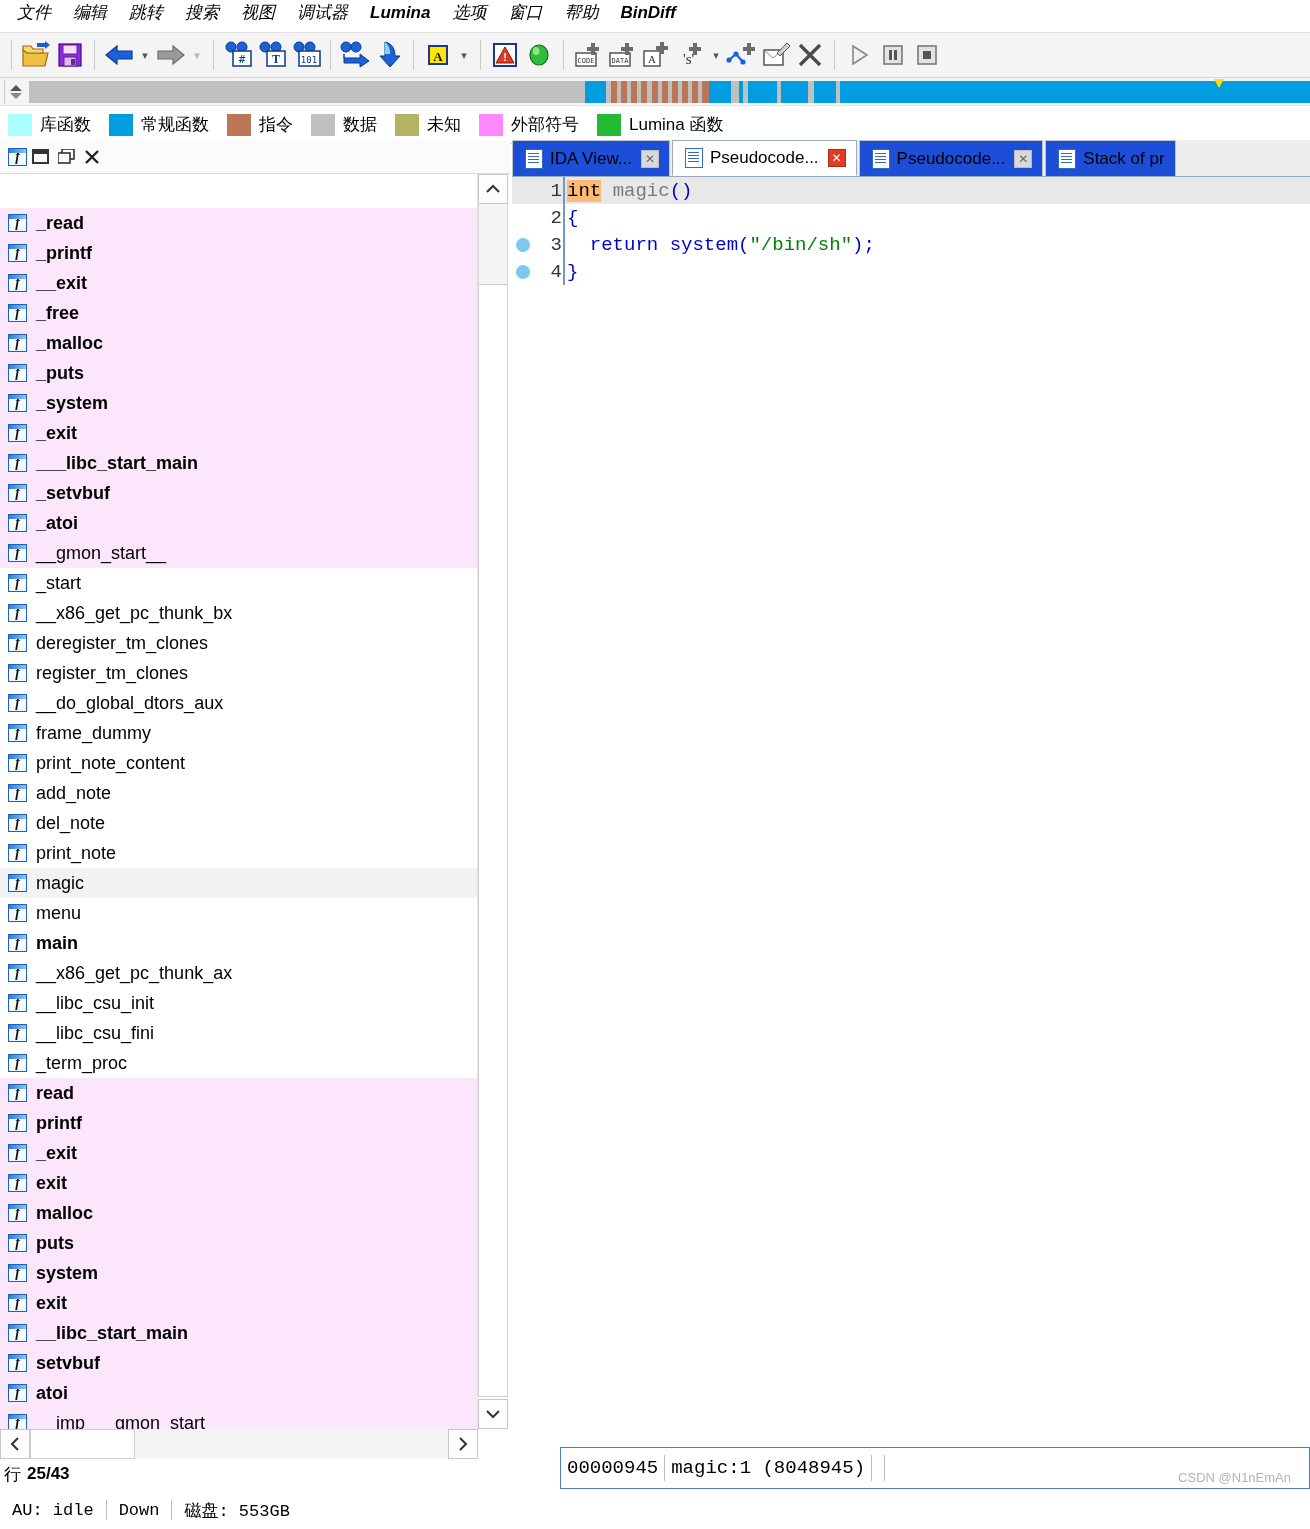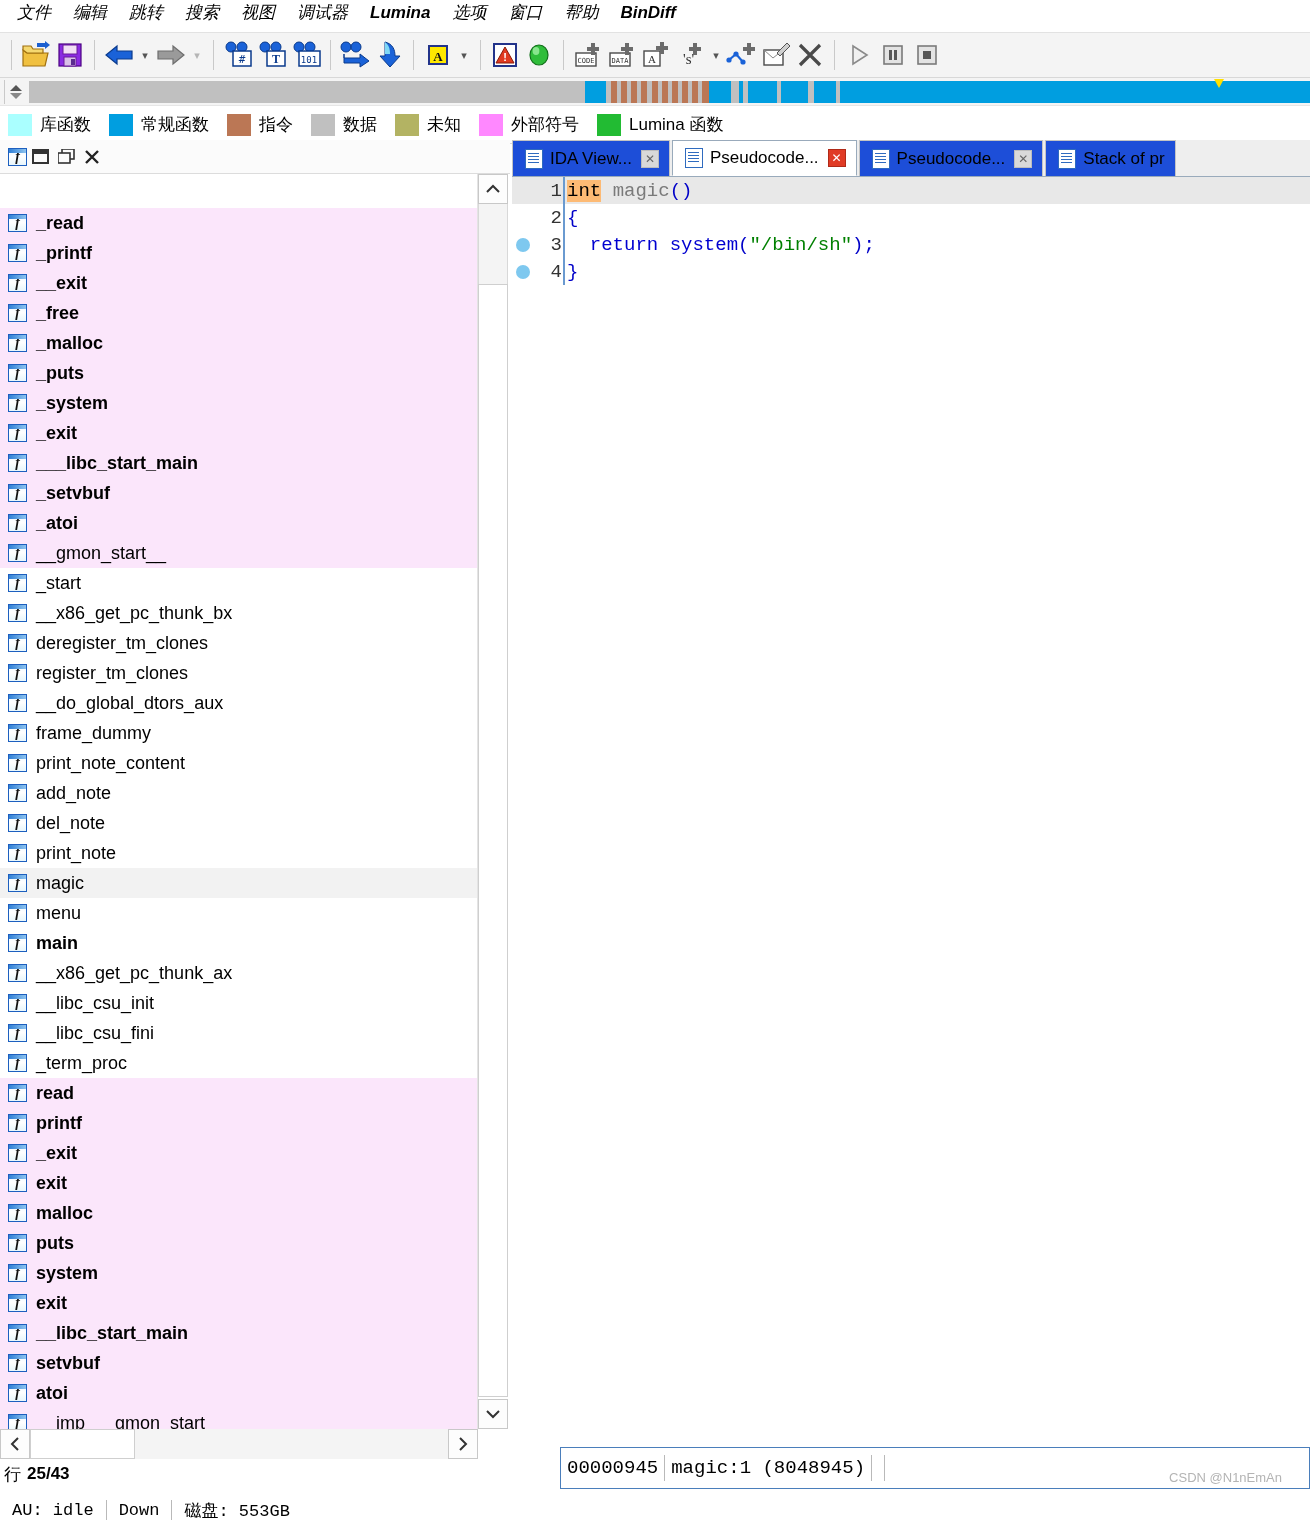--- a/index.html
+++ b/index.html
@@ -245,21 +245,21 @@
     position:absolute;left:0;right:0;bottom:40px;height:42px;
     display:flex;align-items:center;
     background:#fff;border:1px solid #4a7ebb;box-sizing:border-box;
     font-family:"Liberation Mono","DejaVu Sans Mono",monospace;font-size:19px;
     margin-left:48px;margin-right:0;
   }
   #code-status .cs-cell{padding:0 6px;white-space:nowrap;}
   #code-status .cs-div{width:1px;height:26px;background:#b9b9b9;}
 
   #watermark{
-    position:absolute;right:28px;bottom:44px;
+    position:absolute;right:19px;bottom:44px;
     font-size:13px;color:#b4b4b4;
     font-family:"Liberation Sans",sans-serif;
   }
 </style>
 </head>
 <body>
 
 <div id="menubar">
     <div class="menu-item">文件</div>
     <div class="menu-item">编辑</div>

